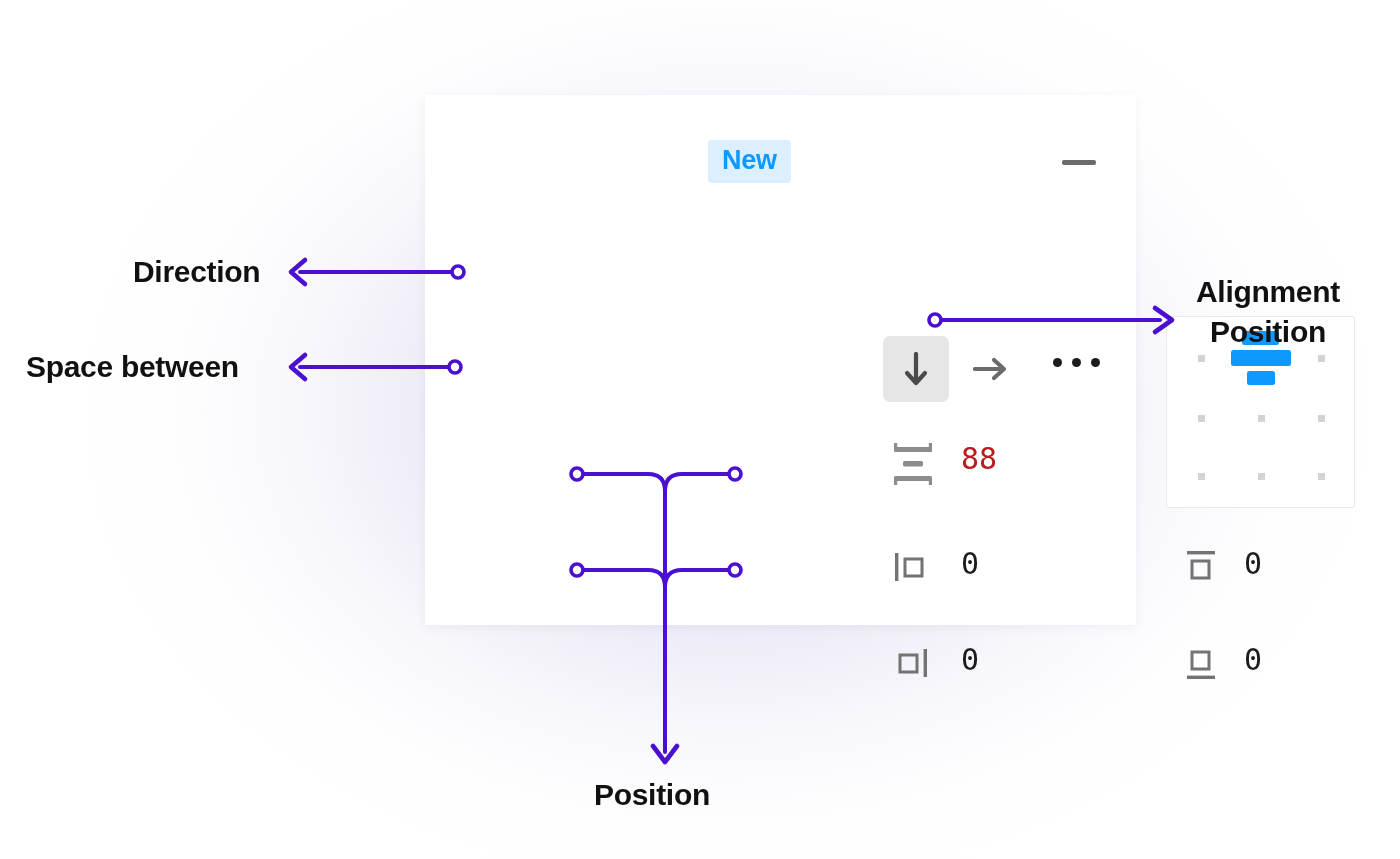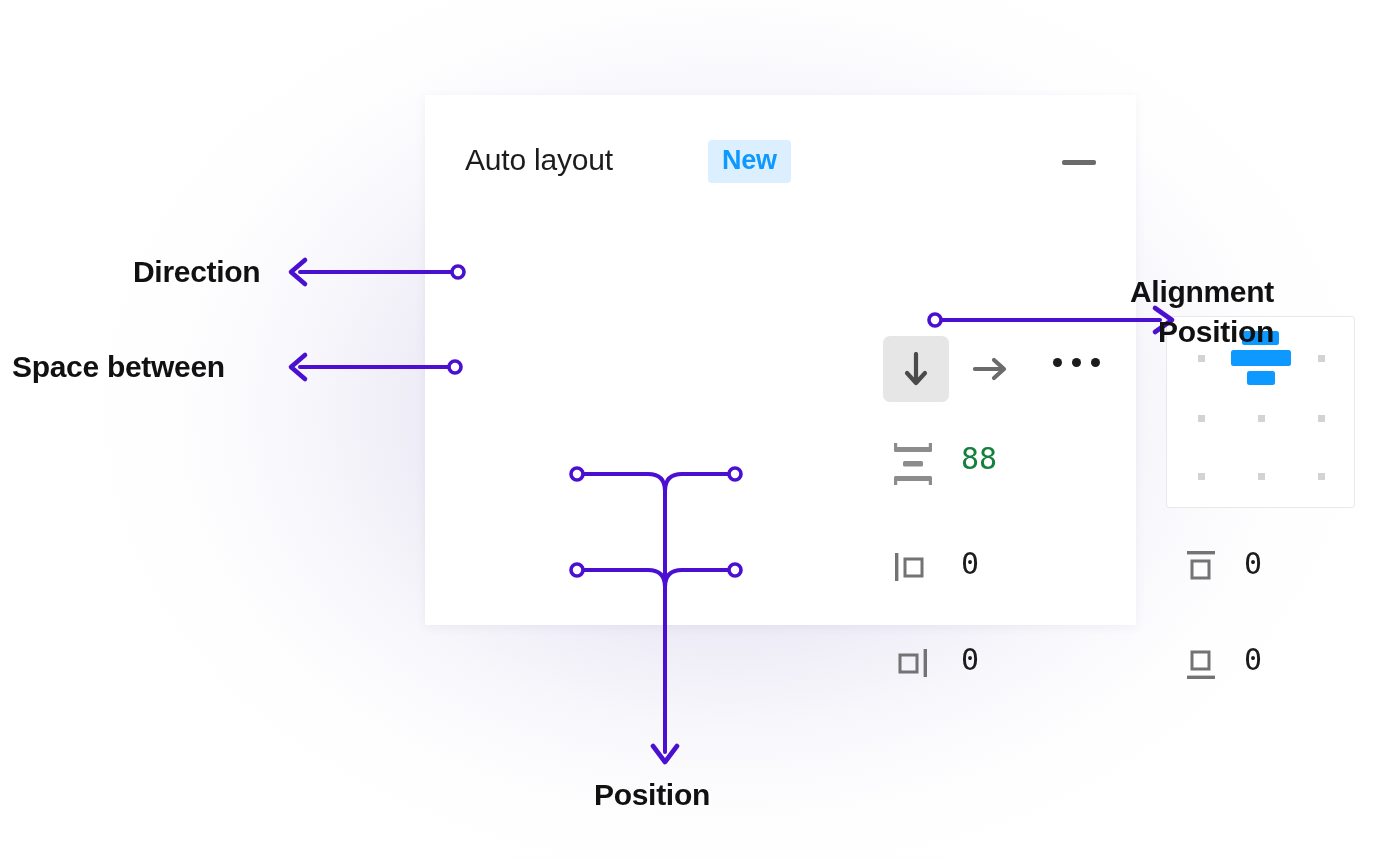--- a/index.html
+++ b/index.html
@@ -96,21 +96,21 @@
 
   
   .gap-row { position: absolute; left: 458px; top: 340px; height: 58px; }
   .gap-icon { position: absolute; left: 7px; top: 6px; }
   .gap-value {
     position: absolute;
     left: 78px;
     top: 6px;
     font-family: "DejaVu Sans Mono", monospace;
     font-size: 30px;
-    color: #15803d;
+    color: #b91c1c;
     letter-spacing: 0px;
   }
 
   
   .align-grid {
     position: absolute;
     left: 741px;
     top: 221px;
     width: 189px;
     height: 192px;
@@ -174,33 +174,32 @@
     position: absolute;
     font-family: "Liberation Sans", sans-serif;
     font-weight: bold;
     font-size: 30px;
     color: #111111;
     letter-spacing: -0.3px;
     line-height: 1.32;
     white-space: pre-line;
   }
   #label-direction { left: 133px; top: 252px; text-align: right; }
-  #label-space     { left: 12px;  top: 347px; }
-  #label-align     { left: 1130px; top: 272px; text-align: right; }
+  #label-space     { left: 26px;  top: 347px; }
+  #label-align     { left: 1196px; top: 272px; text-align: center; }
   #label-padding   { left: 594px; top: 775px; }
 </style>
 </head>
 <body>
 
 <div id="stage"></div>
 
 <div id="panel">
 
   <div class="panel-header">
-    <div class="panel-title">Auto layout</div>
     <div class="badge-new">New</div>
     <div class="minimize-icon"></div>
   </div>
 
   <div class="dir-row">
     <div class="dir-btn vertical">
       <svg width="26" height="34" viewBox="0 0 26 34">
         <line x1="13" y1="2" x2="13" y2="29" stroke="#4a4a4a" stroke-width="4.2" stroke-linecap="round"></line>
         <path d="M4 21 L13 31 L22 21" fill="none" stroke="#4a4a4a" stroke-width="4.2" stroke-linecap="round" stroke-linejoin="round"></path>
       </svg>

